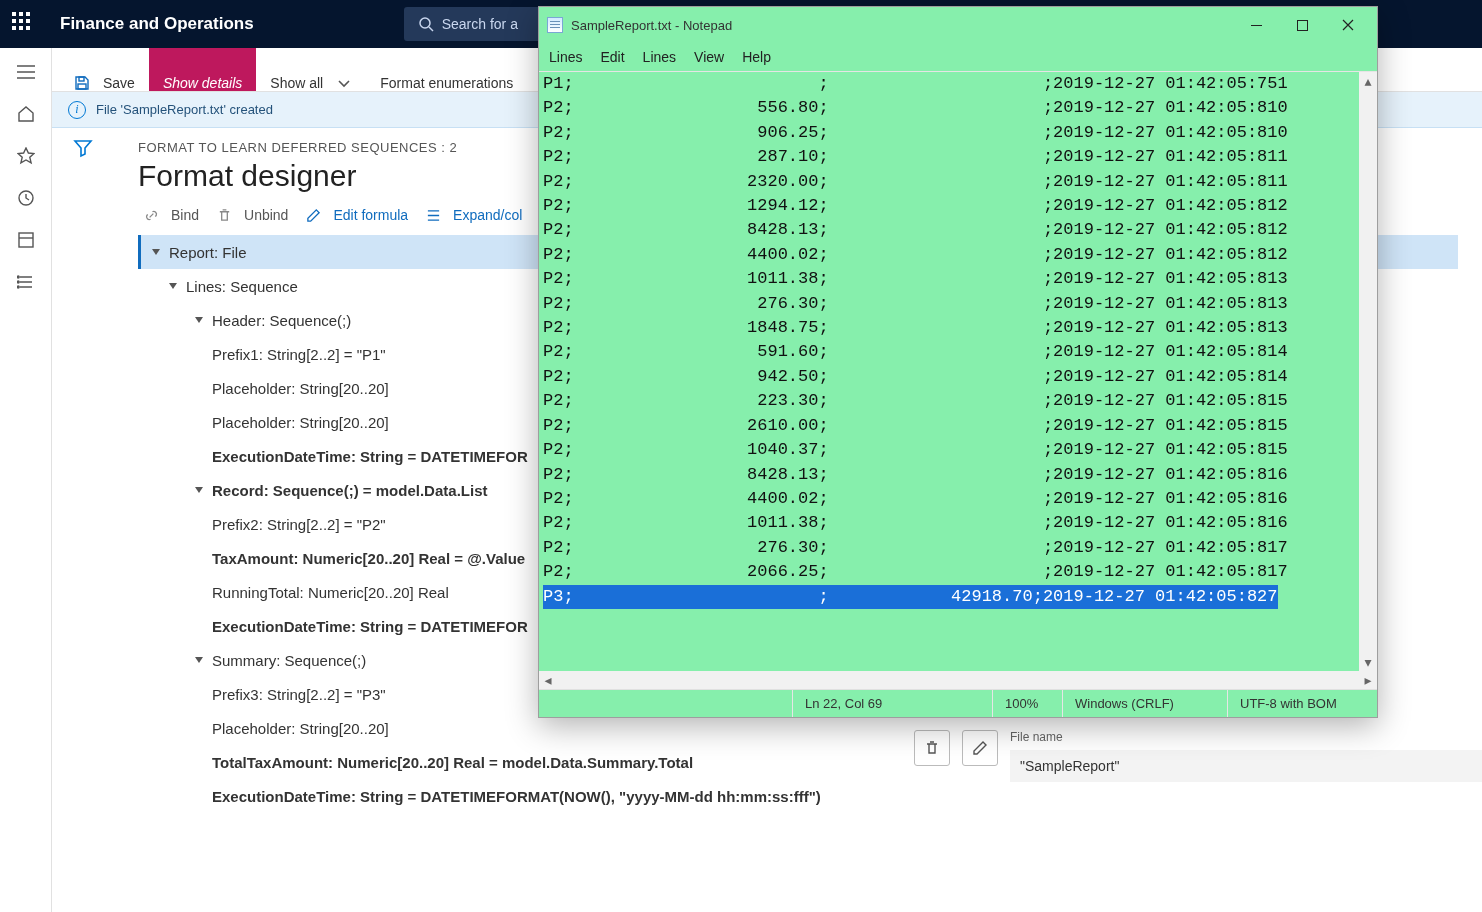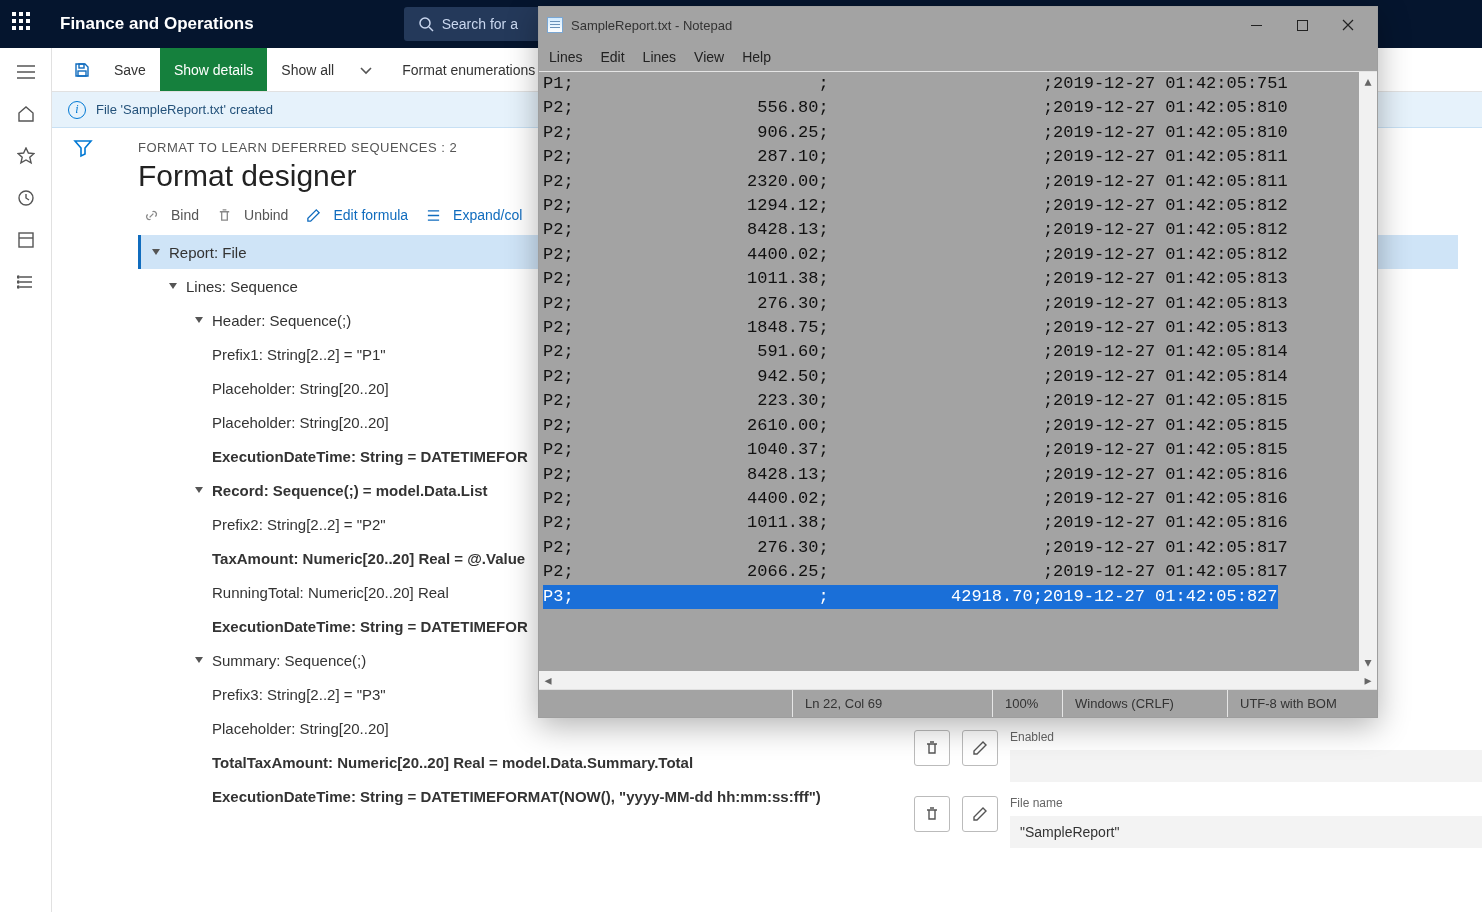--- a/index.html
+++ b/index.html
@@ -13,22 +13,22 @@
     .brand { font-size: 17px; font-weight: 600; }
     .searchpill { margin-left: 150px; background: #24395a; color: #c9d7ef; border-radius: 3px; padding: 6px 14px; display: flex; align-items: center; gap: 8px; font-size: 14px; height: 34px; width: 300px; }
     .searchpill svg { width: 16px; height: 16px; }
 
     .body-row { flex: 1; display: flex; min-height: 0; }
     .leftrail { width: 52px; border-right: 1px solid #e1e1e1; display: flex; flex-direction: column; align-items: center; padding-top: 14px; gap: 22px; color:#555; }
     .leftrail .ic { width: 20px; height: 20px; display:flex; align-items:center; justify-content:center; }
 
     .main { flex: 1; display: flex; flex-direction: column; min-width: 0; }
     .cmdbar { height: 44px; border-bottom: 1px solid #e1e1e1; display: flex; align-items: stretch; padding-left: 8px; }
-    .cmdbtn { display: flex; align-items: center; gap: 24px; padding: 0 14px; color: #333; cursor: pointer; }
-    .cmdbtn.blue { background: #15803d; color: #fff; }
+    .cmdbtn { display: flex; align-items: flex-end; gap: 13px; padding: 0 14px; color: #333; cursor: pointer; }
+    .cmdbtn.blue { background: #be185d; color: #fff; font-style: italic; }
     .cmdbtn svg, .cmdbtn .chev { width: 16px; height: 16px; }
     .cmdbtn .save-ic { width:16px; height:16px; color:#106cbe; }
 
     .infobar { background: #e6f2fb; border-bottom: 1px solid #c7e0f4; height: 36px; display: flex; align-items: center; gap: 10px; padding-left: 16px; color:#24527a; font-size: 13px; }
     .infobar .circ { width:18px; height:18px; border:1.5px solid #0078d4; border-radius:50%; display:flex; align-items:center; justify-content:center; font-family: Georgia,serif; font-style: italic; font-size:12px; color:#0078d4; }
 
     .page { flex:1; display:flex; min-height:0; }
     .filtercol { width: 62px; display:flex; justify-content:center; padding-top:10px; color:#0078d4; }
 
     .designer { flex:1; padding: 12px 24px; overflow:auto; }
@@ -50,21 +50,21 @@
 
     
     .side-panel { position:absolute; right:0; top: 730px; width: 580px; background:transparent; }
     .field { margin-bottom: 14px; display:flex; gap: 12px; align-items:flex-start; padding-left: 12px; }
     .icbtn { width: 36px; height: 36px; border:1px solid #bbb; border-radius:3px; display:flex; align-items:center; justify-content:center; color:#444; cursor:pointer; background:#fff; }
     .fld-body { flex:1; }
     .fld-lab { font-size: 12px; color:#666; margin-bottom: 6px; }
     .fld-inp { width: 100%; background:#f3f3f3; border:none; padding: 8px 10px; font-size: 14px; color:#333; }
 
     
-    .notepad { position:absolute; left: 538px; top: 6px; width: 840px; height: 712px; background:#a3a3a3; border:1px solid #9e9e9e; box-shadow: 0 8px 30px rgba(0,0,0,0.3); display:flex; flex-direction:column; }
+    .notepad { position:absolute; left: 538px; top: 6px; width: 840px; height: 712px; background:#86efac; border:1px solid #9e9e9e; box-shadow: 0 8px 30px rgba(0,0,0,0.3); display:flex; flex-direction:column; }
     .np-title { height: 36px; display:flex; align-items:center; padding: 0 6px 0 8px; font-size: 13px; color:#333; }
     .np-ic { width:16px; height:16px; background: linear-gradient(#d0eaff,#fff); border:1px solid #7aa7d4; margin-right:8px; position:relative; }
     .np-ic::after { content:""; position:absolute; left:2px; right:2px; top:3px; height:1px; background:#6a91b8; box-shadow: 0 3px 0 #6a91b8, 0 6px 0 #6a91b8; }
     .np-winbtns { margin-left:auto; display:flex; }
     .np-winbtns div { width:46px; height:32px; display:flex; align-items:center; justify-content:center; color:#333; cursor:pointer; }
     .np-menu { height: 28px; display:flex; align-items:center; gap: 18px; padding: 0 10px; font-size: 14px; color:#222; }
     .np-menu span { cursor:pointer; }
     .np-body { flex:1; position:relative; overflow:hidden; border-top:1px solid #e5e5e5; }
     .np-text { font-family: Consolas, "Courier New", monospace; font-size: 17px; line-height: 24.4px; white-space: pre; padding: 0 4px; color:#111; }
     .np-scroll-v { position:absolute; right:0; top:0; bottom:18px; width:18px; background:#f1f1f1; }
@@ -276,36 +276,20 @@
                 <span>ExecutionDateTime: String = DATETIMEFORMAT(NOW(), "yyyy-MM-dd hh:mm:ss:fff")</span>
               </div>
           </div>
         </div>
       </div>
     </div>
   </div>
 </div>
 
 <div class="side-panel">
-  <div class="field">
-    <div class="icbtn">
-        <svg width="16" height="16" viewBox="0 0 16 16" fill="none" stroke="#555" stroke-width="1.4">
-          <path d="M3 4h10M5 4v9h6V4M6 2h4"></path>
-        </svg>
-      </div>
-    <div class="icbtn">
-        <svg width="16" height="16" viewBox="0 0 16 16" fill="none" stroke="#555" stroke-width="1.4">
-          <path d="M11 2l3 3-9 9H2v-3z"></path>
-        </svg>
-      </div>
-    <div class="fld-body">
-      <div class="fld-lab">Enabled</div>
-      <input class="fld-inp" value="" style="">
-    </div>
-  </div>
   <div class="field">
     <div class="icbtn">
         <svg width="16" height="16" viewBox="0 0 16 16" fill="none" stroke="#555" stroke-width="1.4">
           <path d="M3 4h10M5 4v9h6V4M6 2h4"></path>
         </svg>
       </div>
     <div class="icbtn">
         <svg width="16" height="16" viewBox="0 0 16 16" fill="none" stroke="#555" stroke-width="1.4">
           <path d="M11 2l3 3-9 9H2v-3z"></path>
         </svg>

